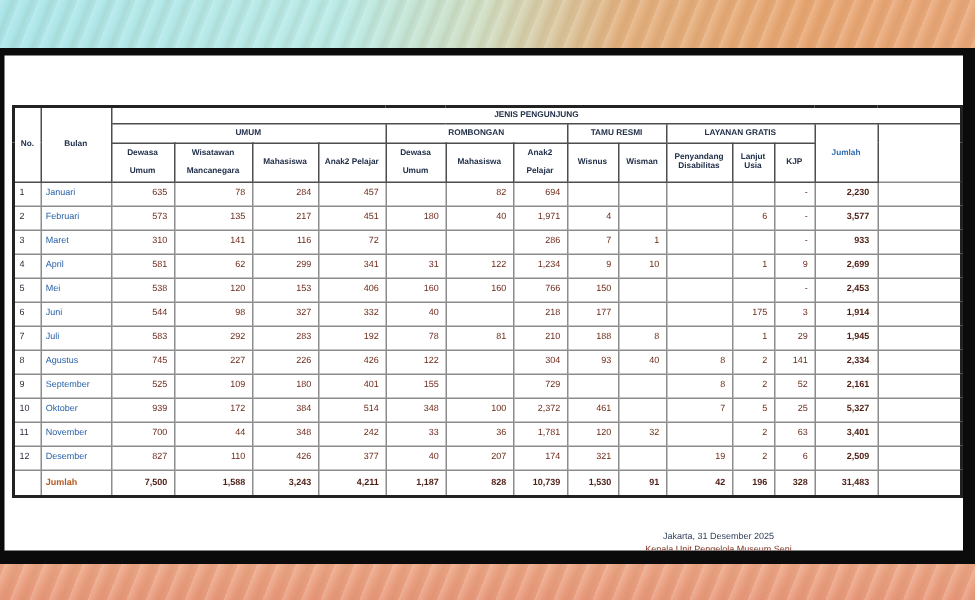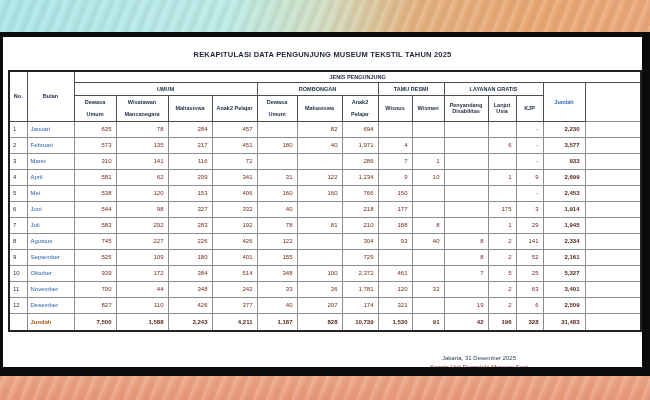--- a/index.html
+++ b/index.html
@@ -66,21 +66,20 @@
   }
   .footer .f1 { color: #33415c; }
   .footer .f2 { color: #7d3322; }
 </style>
 </head>
 <body>
 
 <div class="frame">
   <div class="page">
 
-    <div class="title">REKAPITULASI DATA PENGUNJUNG MUSEUM TEKSTIL TAHUN 2025</div>
 
     <table class="rekap">
       <colgroup>
         <col style="width:18px">
           <col style="width:47px">
         <col style="width:42px">
           <col style="width:52px">
           <col style="width:44px">
           <col style="width:45px">
         <col style="width:40px">

